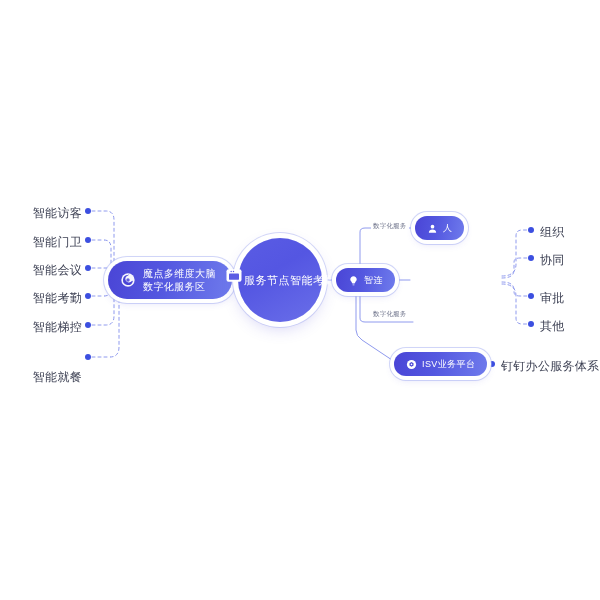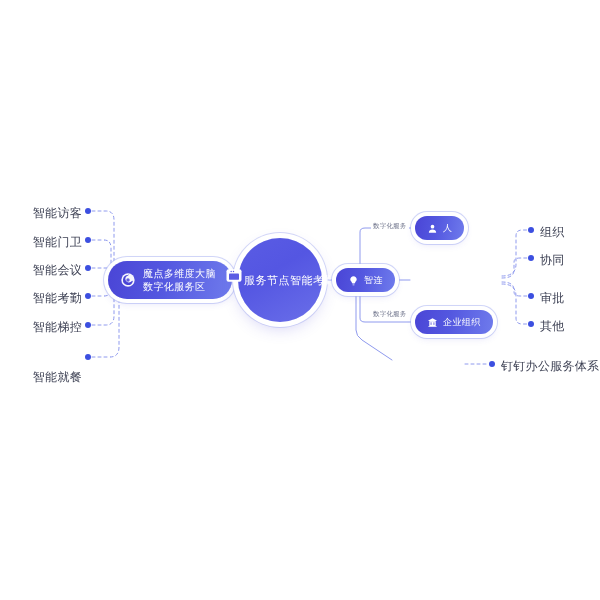--- a/index.html
+++ b/index.html
@@ -198,42 +198,40 @@
     <span class="ico">
       <svg width="11" height="11" viewBox="0 0 24 24">
         <circle cx="12" cy="8" r="4" fill="#ffffff"></circle>
         <path d="M4 21c0-4.4 3.6-7 8-7s8 2.6 8 7z" fill="#ffffff"></path>
       </svg>
     </span>
     <span>人</span>
   </div>
 
 
-  <div class="node pill" style="left:415px;top:310px;">
-    <span class="ico">
-      <svg width="11" height="11" viewBox="0 0 24 24">
-        <path d="M5 9h14v11H5z" fill="#ffffff"></path>
-        <path d="M12 2.6 21 7.4v1.3H3V7.4z" fill="#ffffff"></path>
-        <rect x="3" y="20" width="18" height="1.8" rx=".6" fill="#ffffff"></rect>
-        <rect x="8" y="11.6" width="1.7" height="5.6" fill="#4a45d6"></rect>
-        <rect x="14.3" y="11.6" width="1.7" height="5.6" fill="#4a45d6"></rect>
-      </svg>
-    </span>
-    <span>企业组织</span>
-  </div>
 
   <div class="dot" style="left:528px;top:227px;"></div>
   <div class="leaf right" style="left:540px;top:224px;">组织</div>
 
   <div class="dot" style="left:528px;top:255px;"></div>
   <div class="leaf right" style="left:540px;top:252px;">协同</div>
 
   <div class="dot" style="left:528px;top:293px;"></div>
   <div class="leaf right" style="left:540px;top:290px;">审批</div>
 
   <div class="dot" style="left:528px;top:321px;"></div>
   <div class="leaf right" style="left:540px;top:318px;">其他</div>
 
+  <div class="node pill" style="left:394px;top:352px;">
+    <span class="ico">
+      <svg width="11" height="11" viewBox="0 0 24 24">
+        <circle cx="12" cy="12" r="10" fill="#ffffff"></circle>
+        <path d="M12 6.3 16.4 9v5.4L12 17.1 7.6 14.4V9z" fill="#4a45d6"></path>
+        <circle cx="12" cy="11.8" r="1.8" fill="#ffffff"></circle>
+      </svg>
+    </span>
+    <span>ISV业务平台</span>
+  </div>
 
   <div class="dot" style="left:489px;top:361px;"></div>
   <div class="leaf right" style="left:501px;top:358px;">钉钉办公服务体系</div>
 
 </div>
 
 </body></html>

